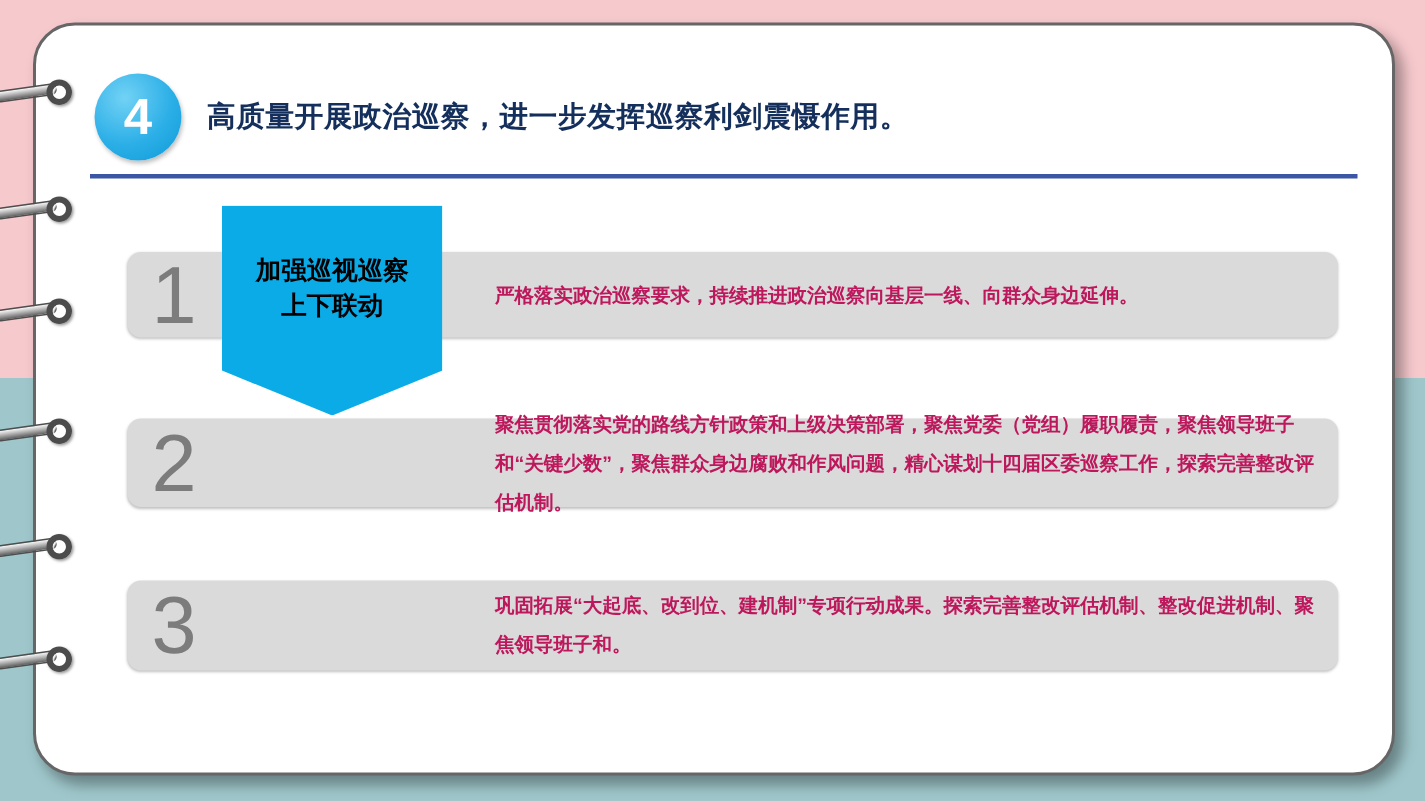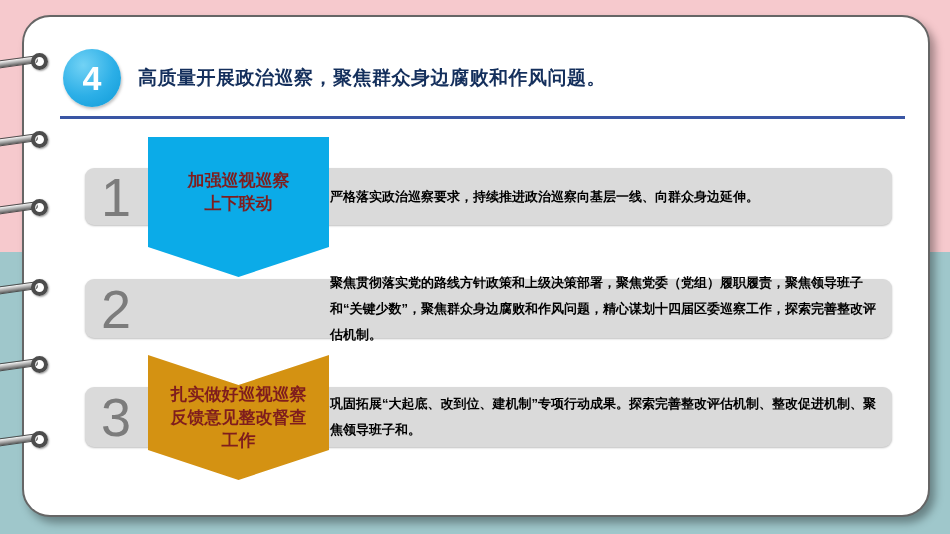--- a/index.html
+++ b/index.html
@@ -33,29 +33,29 @@
   .divider { position:absolute; left:60px; top:116px; width:845px; height:2.5px;
     background:#3a56a4; }
 
   
   .gbox { position:absolute; left:85px; width:807px; background:#dadada;
     border-radius:9px; box-shadow:0 1px 2px rgba(0,0,0,0.25); z-index:1; }
   .gbox .num { position:absolute; left:16px; top:50%; transform:translateY(-50%);
     font-size:54px; line-height:1; color:#7c7c7c; font-weight:400; }
   .gbox .desc { display:flex; align-items:center; height:100%;
     padding-left:245px; padding-right:16px; font-size:13px; font-weight:bold;
-    color:#000000; line-height:26px; }
+    color:#be185d; line-height:26px; }
   .gbox1 { top:168px; height:57px; }
   .gbox2 { top:279px; height:59px; }
   .gbox3 { top:387px; height:60px; }
 
   
-  .arrow { position:absolute; left:148px; width:181px; z-index:2;
+  .arrow { position:absolute; left:148px; width:147px; z-index:2;
     display:flex; align-items:center; justify-content:center; text-align:center;
-    color:#7f1d1d; font-size:17px; font-weight:bold; line-height:23px;
+    color:#000000; font-size:17px; font-weight:bold; line-height:23px;
     white-space:pre-line; }
   .arrow1 { top:137px; height:140px; padding:0 4px 30px 4px;
     clip-path:polygon(0 0,100% 0,100% calc(100% - 30px),50% 100%,0 calc(100% - 30px)); }
   .arrow2 { top:250px; height:122px; padding:30px 4px 30px 4px;
     clip-path:polygon(0 0,50% 30px,100% 0,100% calc(100% - 30px),50% 100%,0 calc(100% - 30px)); }
   .arrow3 { top:355px; height:125px; padding:30px 4px 30px 4px;
     clip-path:polygon(0 0,50% 30px,100% 0,100% calc(100% - 30px),50% 100%,0 calc(100% - 30px)); }
 </style>
 </head>
 <body>
@@ -82,34 +82,31 @@
   <div class="ring" style="top:355px">
       <div class="rod"></div>
       <div class="eyelet"></div>
     </div>
   <div class="ring" style="top:430px">
       <div class="rod"></div>
       <div class="eyelet"></div>
     </div>
 
   <div class="badge">4</div>
-  <div class="title">高质量开展政治巡察，聚焦群众身边腐败和作风问题。</div>
+  <div class="title">高质量开展政治巡察，进一步发挥巡察利剑震慑作用。</div>
   <div class="divider"></div>
 
   <div class="gbox gbox1">
     <div class="num">1</div>
     <div class="desc">严格落实政治巡察要求，持续推进政治巡察向基层一线、向群众身边延伸。</div>
   </div>
   <div class="gbox gbox2">
     <div class="num">2</div>
     <div class="desc">聚焦贯彻落实党的路线方针政策和上级决策部署，聚焦党委（党组）履职履责，聚焦领导班子和“关键少数”，聚焦群众身边腐败和作风问题，精心谋划十四届区委巡察工作，探索完善整改评估机制。</div>
   </div>
   <div class="gbox gbox3">
     <div class="num">3</div>
     <div class="desc">巩固拓展“大起底、改到位、建机制”专项行动成果。探索完善整改评估机制、整改促进机制、聚焦领导班子和。</div>
   </div>
 
   <div class="arrow arrow1" style="background: rgb(11, 171, 232);">加强巡视巡察
 上下联动</div>
-  <div class="arrow arrow3" style="background: rgb(212, 146, 18);">扎实做好巡视巡察
-反馈意见整改督查
-工作</div>
 </div>
 
 </body></html>

